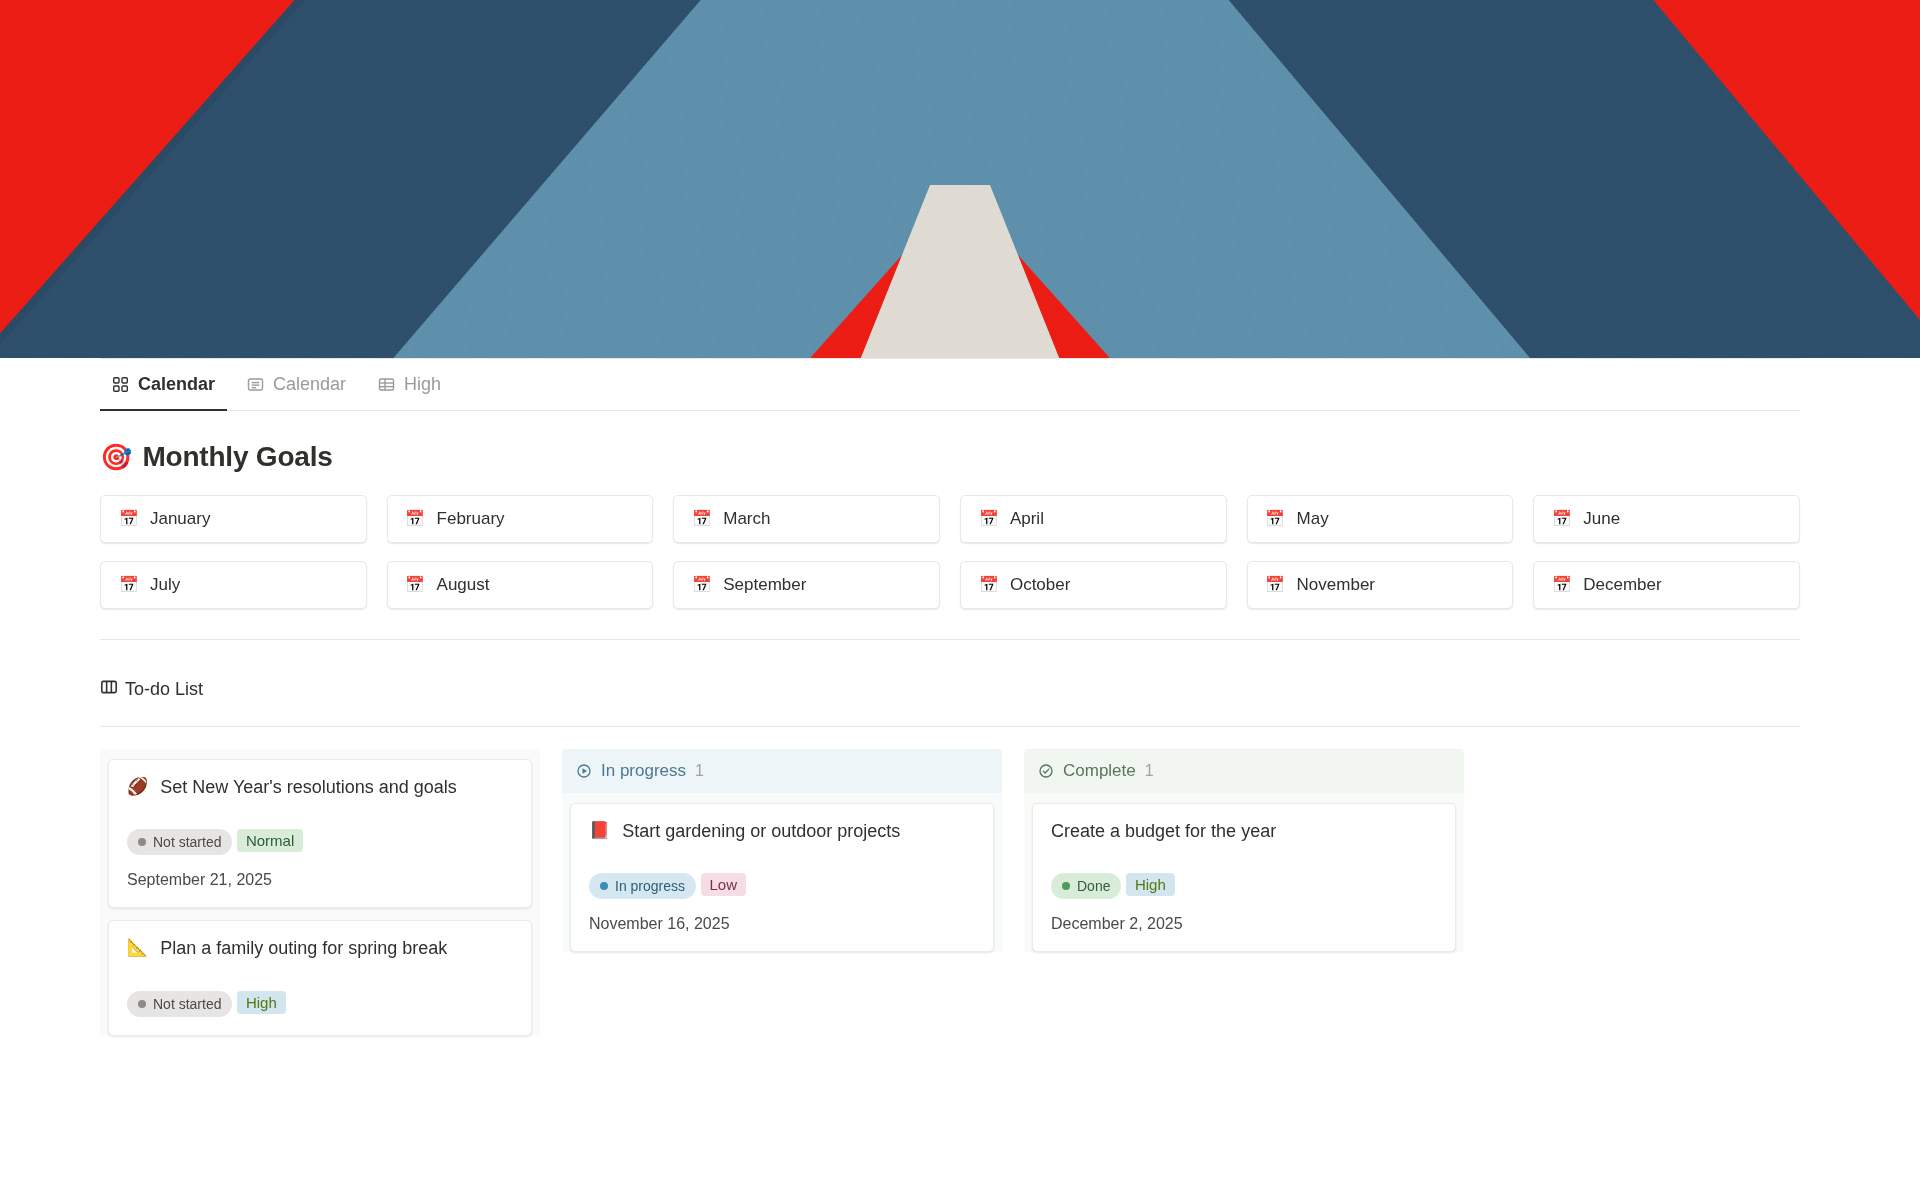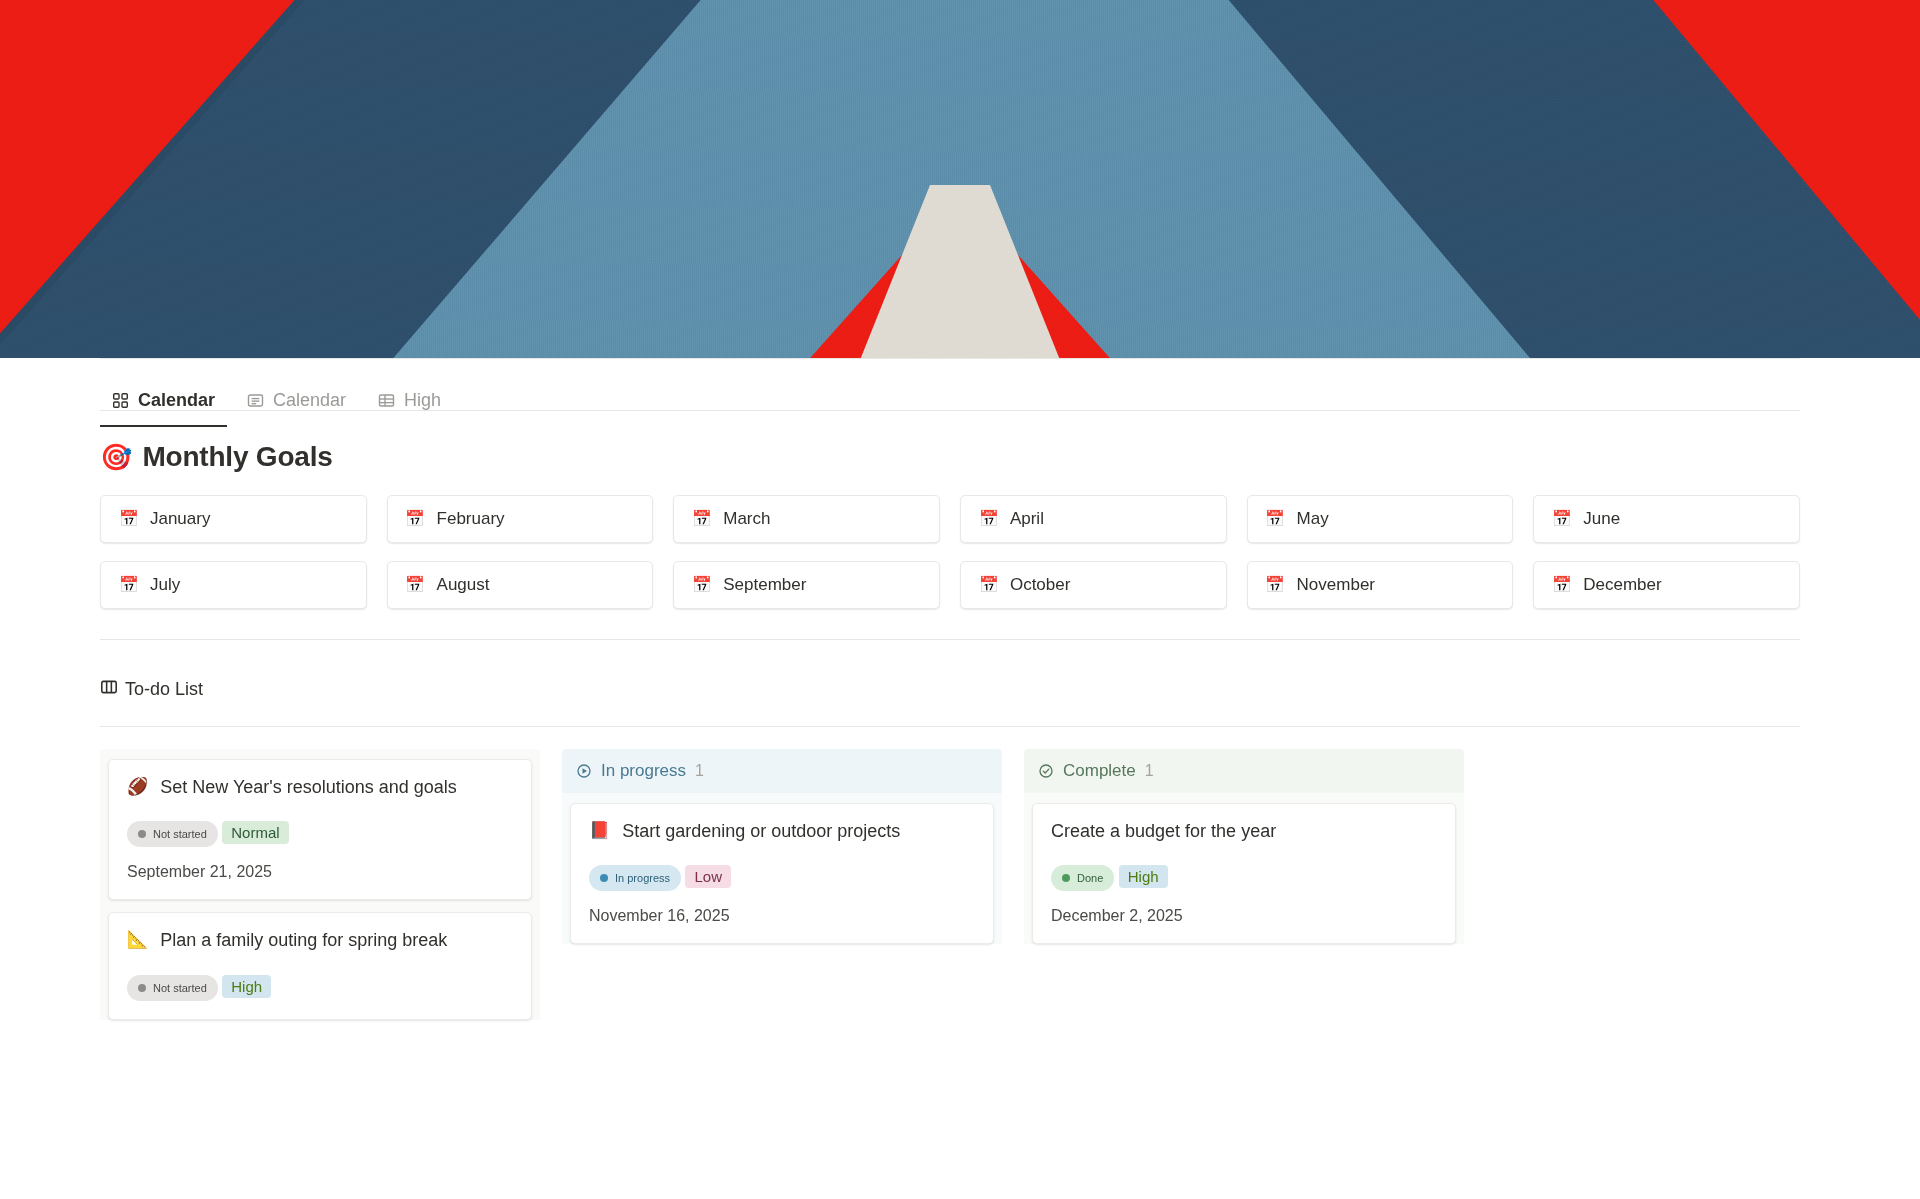--- a/index.html
+++ b/index.html
@@ -66,21 +66,21 @@
     display: flex;
     align-items: center;
     gap: 9px;
     height: 51px;
     padding: 0 12px;
     font-size: 18px;
     color: #9b9a97;
     cursor: pointer;
     border-bottom: 2px solid transparent;
     position: relative;
-    top: 17px;
+    top: 1px;
     user-select: none;
   }
   .tab.active { color: #32302c; font-weight: 600; border-bottom-color: #32302c; }
   .tab svg { display: block; flex: none; }
 
   
   .section-head {
     display: flex;
     align-items: center;
     gap: 10px;
@@ -172,34 +172,34 @@
   }
   .card-title .emoji { font-size: 17px; line-height: 1.3; flex: none; }
 
   .pill {
     display: inline-flex;
     align-items: center;
     gap: 7px;
     height: 26px;
     padding: 0 11px;
     border-radius: 13px;
-    font-size: 11px;
+    font-size: 14px;
     width: fit-content;
   }
   .pill .dot { width: 8px; height: 8px; border-radius: 50%; flex: none; }
   .pill.not-started { background: #e6e5e3; color: #4b4a47; }
   .pill.not-started .dot { background: #8d8b87; }
   .pill.in-progress { background: #d5e7f0; color: #2d5f78; }
   .pill.in-progress .dot { background: #3d8cb5; }
   .pill.done { background: #d7ecd9; color: #33603a; }
   .pill.done .dot { background: #4e9a5c; }
 
   .badge {
     display: inline-block;
-    margin-top: 8px;
+    margin-top: 16px;
     padding: 3px 9px;
     border-radius: 4px;
     font-size: 15px;
     width: fit-content;
   }
   .badge.normal { background: #d8ecd9; color: #2f5a36; }
   .badge.high   { background: #d3e5ef; color: #4d7c0f; }
   .badge.low    { background: #f6dce4; color: #7a3049; }
 
   .card-date { margin-top: 16px; font-size: 16px; color: #4b4a47; }

